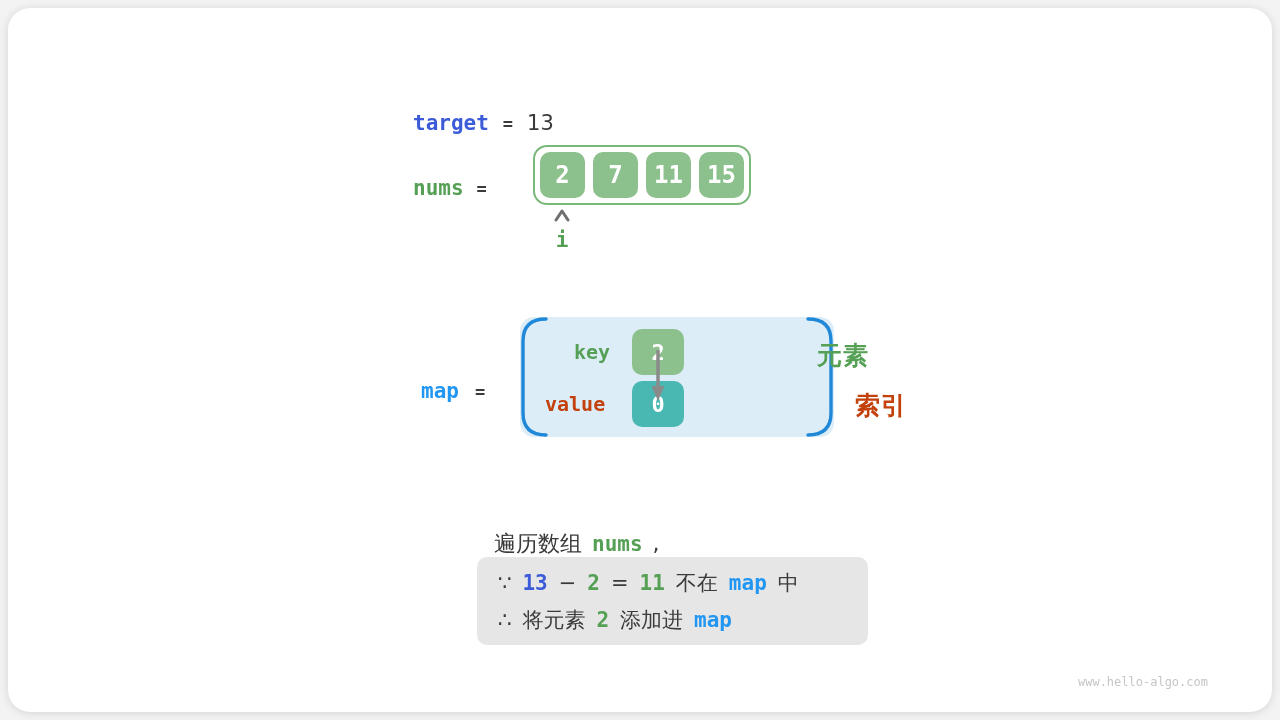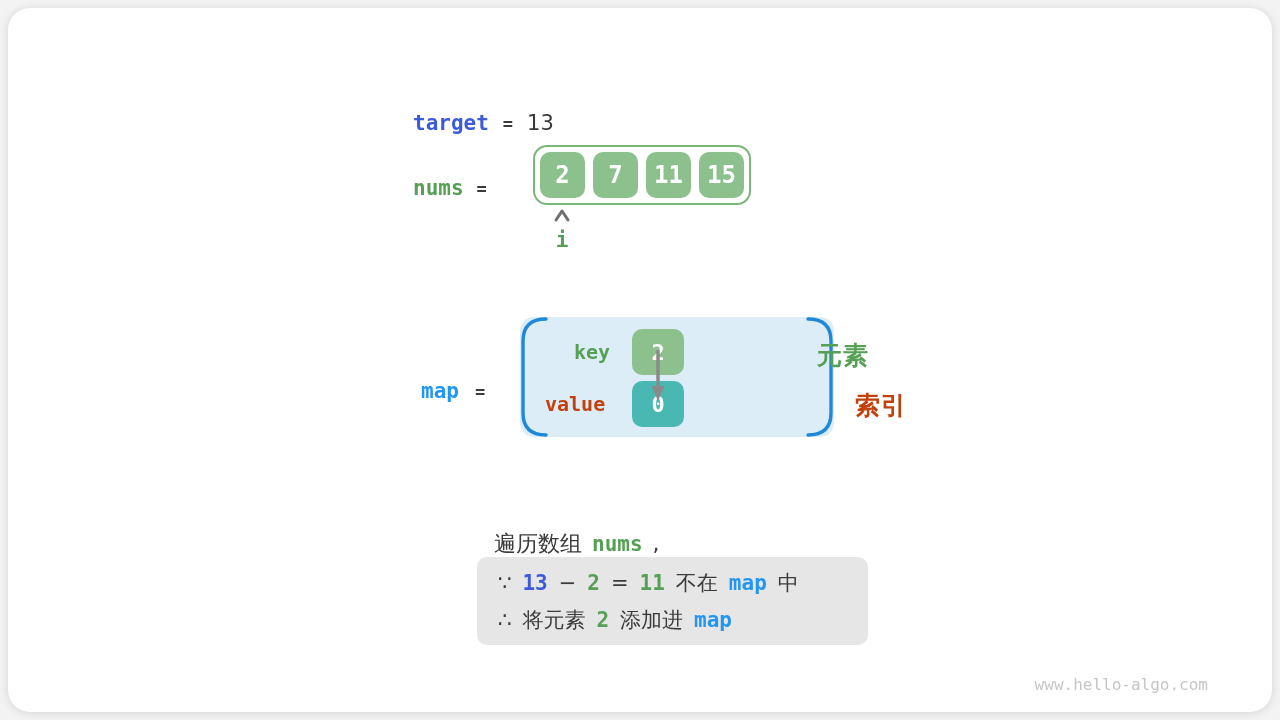--- a/index.html
+++ b/index.html
@@ -58,21 +58,21 @@
   .tok.bright{font-family:"DejaVu Sans Mono",monospace;font-weight:bold;
               font-size:21px;color:#2196f3;}
   .note-box{left:477px;top:557px;width:391px;height:88px;border-radius:10px;
             background:#e6e6e6;display:flex;flex-direction:column;
             justify-content:center;gap:9px;padding-left:21px;
             box-sizing:border-box;}
   .note-line{display:flex;align-items:baseline;gap:11px;}
   .note-line .tok.text{font-size:21px;}
 
   .watermark{right:72px;top:675px;font-family:"DejaVu Sans Mono",monospace;
-             font-size:16px;color:#c6c6c6;}
+             font-size:12px;color:#c6c6c6;}
 </style>
 </head>
 <body>
 
 <div class="page">
   <div class="card"></div>
 
   <div class="abs row" style="left:413px;top:95px;gap:14px;">
     <span class="code lg c-codeblue">target</span>
     <span class="eq">=</span>

